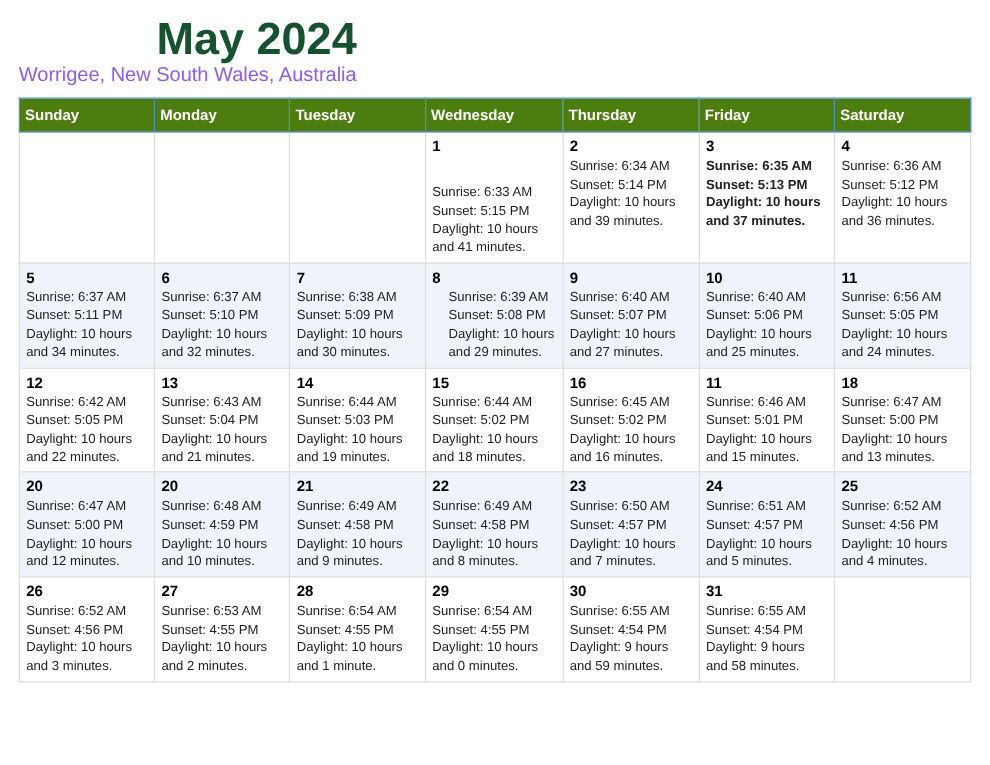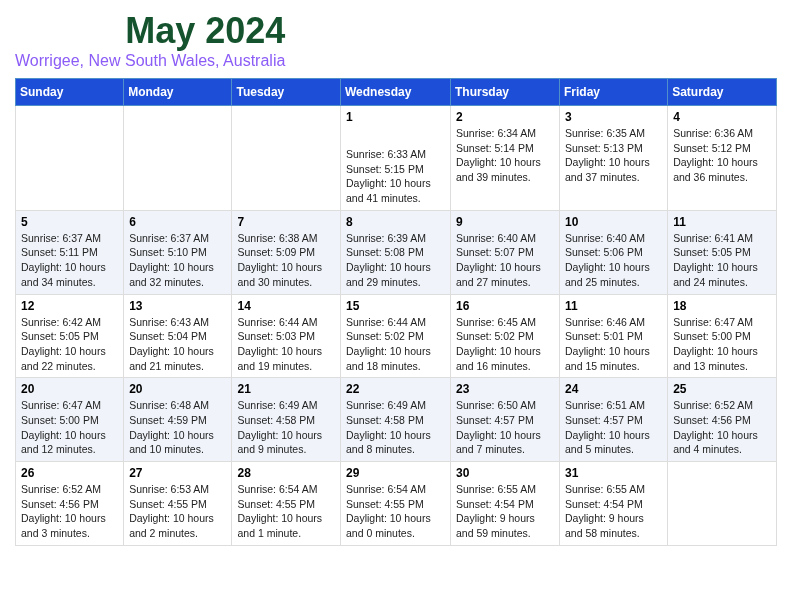--- a/index.html
+++ b/index.html
@@ -42,21 +42,21 @@
     .subtitle {
       font-size: 16px;
       color: #8b5cf6;
     }
     table {
       width: 100%;
       border-collapse: collapse;
       font-size: 11px;
     }
     thead tr {
-      background: #1d4ed8;
+      background: #4d7c0f;
       color: #fff;
     }
     thead th {
       padding: 6px 4px;
       text-align: left;
       font-weight: bold;
       font-size: 12px;
       border: 1px solid #5090c8;
     }
     tbody tr {
@@ -123,21 +123,21 @@
         </td>
         <td>
           <span class="day-num">2</span>
           <div class="day-info" style="white-space: pre-line;">Sunrise: 6:34 AM
 Sunset: 5:14 PM
 Daylight: 10 hours
 and 39 minutes.</div>
         </td>
         <td>
           <span class="day-num">3</span>
-          <div class="day-info" style="white-space: pre-line;">Sunrise: 6:35 AM
+          <div class="day-info" style="white-space: pre-line; font-weight: bold;">Sunrise: 6:35 AM
 Sunset: 5:13 PM
 Daylight: 10 hours
 and 37 minutes.</div>
         </td>
         <td>
           <span class="day-num">4</span>
           <div class="day-info" style="white-space: pre-line;">Sunrise: 6:36 AM
 Sunset: 5:12 PM
 Daylight: 10 hours
 and 36 minutes.</div>
@@ -160,42 +160,42 @@
         </td>
         <td>
           <span class="day-num">7</span>
           <div class="day-info" style="white-space: pre-line;">Sunrise: 6:38 AM
 Sunset: 5:09 PM
 Daylight: 10 hours
 and 30 minutes.</div>
         </td>
         <td>
           <span class="day-num">8</span>
-          <div class="day-info" style="white-space: pre-line;">Sunrise: 6:39 AM
+          <div class="day-info" style="white-space: pre-line; margin-left: 13px;">Sunrise: 6:39 AM
 Sunset: 5:08 PM
 Daylight: 10 hours
 and 29 minutes.</div>
         </td>
         <td>
           <span class="day-num">9</span>
           <div class="day-info" style="white-space: pre-line;">Sunrise: 6:40 AM
 Sunset: 5:07 PM
 Daylight: 10 hours
 and 27 minutes.</div>
         </td>
         <td>
           <span class="day-num">10</span>
           <div class="day-info" style="white-space: pre-line;">Sunrise: 6:40 AM
 Sunset: 5:06 PM
 Daylight: 10 hours
 and 25 minutes.</div>
         </td>
         <td>
           <span class="day-num">11</span>
-          <div class="day-info" style="white-space: pre-line;">Sunrise: 6:41 AM
+          <div class="day-info" style="white-space: pre-line;">Sunrise: 6:56 AM
 Sunset: 5:05 PM
 Daylight: 10 hours
 and 24 minutes.</div>
         </td>
       </tr>
       <tr>
         <td>
           <span class="day-num">12</span>
           <div class="day-info" style="white-space: pre-line;">Sunrise: 6:42 AM
 Sunset: 5:05 PM

